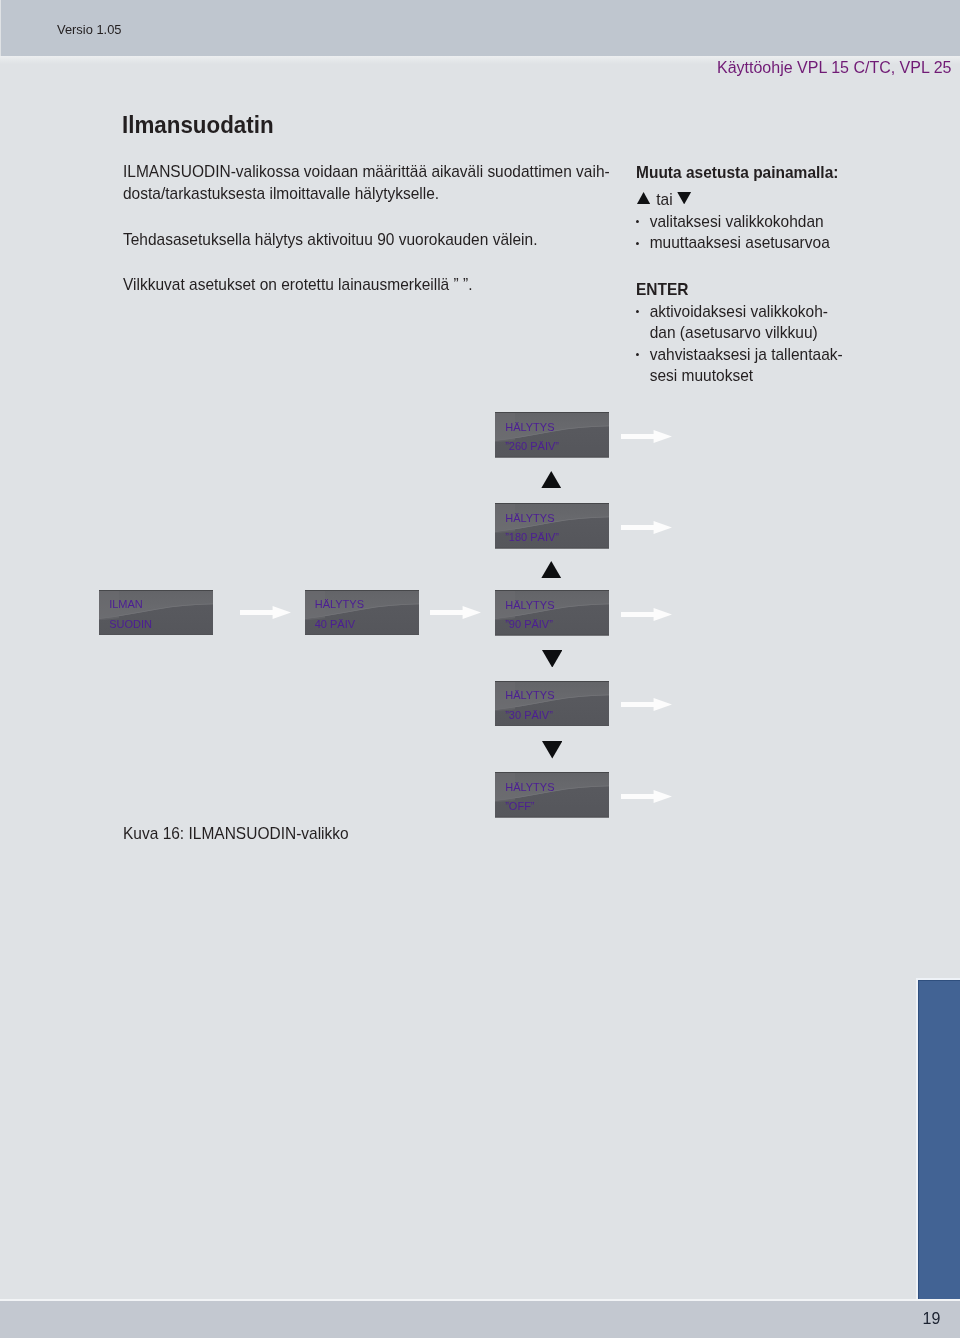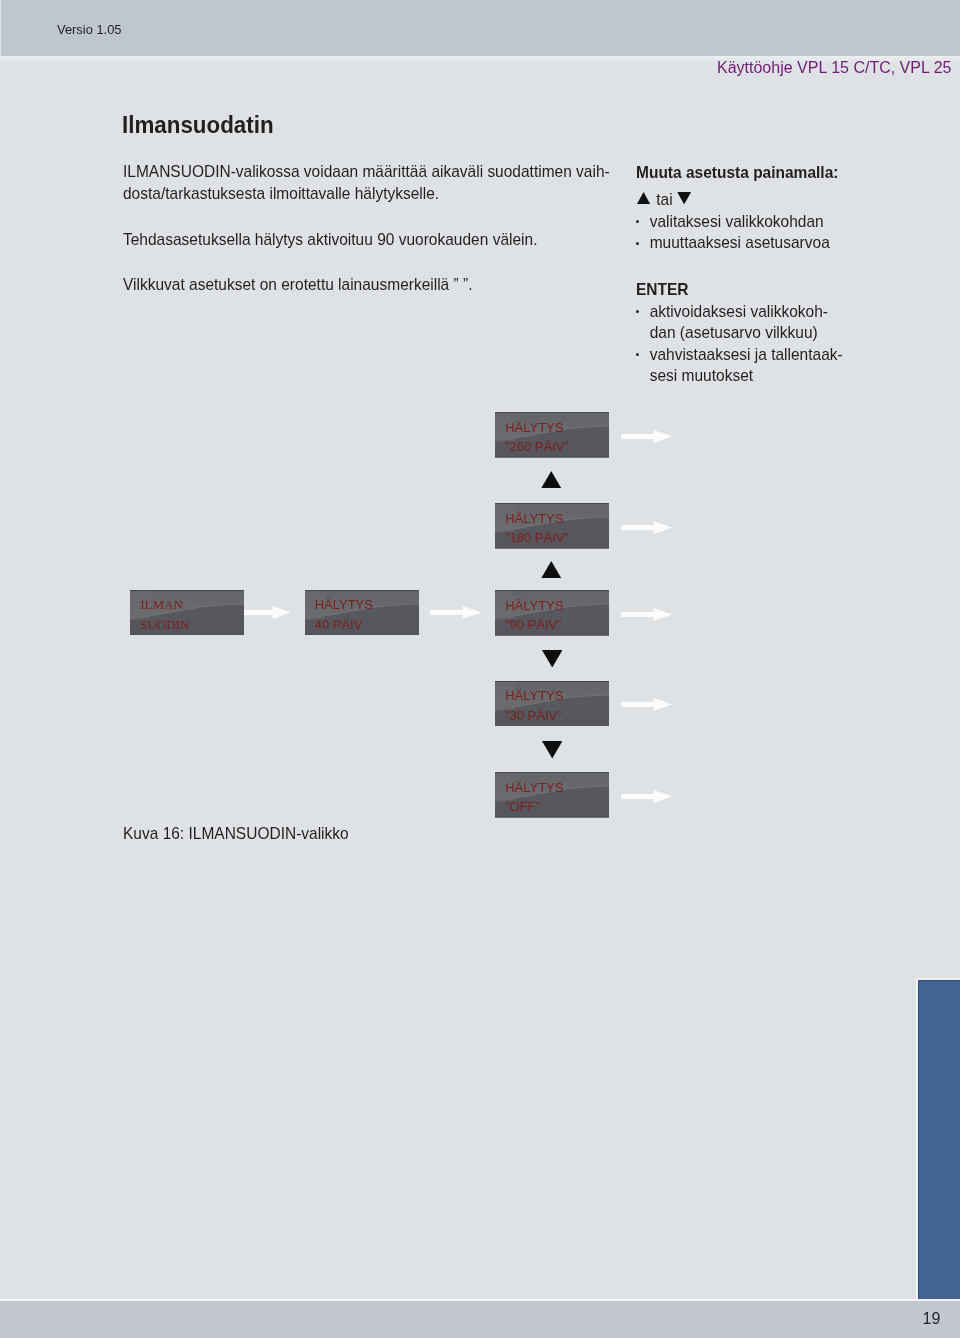--- a/index.html
+++ b/index.html
@@ -20,21 +20,21 @@
   .col-r .bullet{width:14.3px;flex:0 0 14.3px;position:relative;}
   .col-r .bullet i{position:absolute;left:0.3px;top:9.4px;width:3.2px;height:3.2px;background:#231f20;border-radius:50%;}
   .col-r .keyline{height:27px;position:relative;}
   .col-r .kl{position:absolute;left:21.2px;top:4px;line-height:22px;}
   .tri{position:absolute;}
   .tri-up{left:1.15px;top:8.6px;}
   .tri-dn{left:43.2px;top:8.3px;}
   .gap{height:25.3px;}
 
   
-  .dbox{position:absolute;width:114px;height:45.5px;color:#7f1d1d;font-size:13px;line-height:19.2px;
+  .dbox{position:absolute;width:114px;height:45.5px;color:#4c1d95;font-size:11px;line-height:19.2px;
         box-sizing:border-box;padding:5.8px 0 0 10.2px;overflow:hidden;}
   .dbox span{position:relative;z-index:2;display:block;transform:translateZ(0);}
   .swoosh{position:absolute;left:0;top:0;width:100%;height:100%;z-index:1;}
 
   .arrow-r{position:absolute;}
   .vtri{position:absolute;}
   
   
 
   .caption{position:absolute;left:122.7px;top:825.3px;font-size:16.2px;line-height:16.2px;color:#231f20;white-space:nowrap;transform:scaleX(0.9575) translateZ(0);transform-origin:0 0;}
@@ -119,21 +119,21 @@
       </div>
     <div class="row">
         <span class="bullet">
           <i></i>
         </span>
         <span class="wrap"><span>vahvistaaksesi ja tallentaak-</span><br><span>sesi muutokset</span></span>
       </div>
   </div>
 
   <div class="diagram">
-    <div class="dbox" style="left:130px;top:589.5px;font-family:Liberation Serif, serif;">
+    <div class="dbox" style="left:99px;top:589.5px;">
       <svg class="swoosh" viewBox="0 0 114 45.5" preserveAspectRatio="none">
           <use href="#boxtex"></use>
         </svg>
       <span>ILMAN</span>
       <span>SUODIN</span>
     </div>
     <div class="dbox" style="left:304.5px;top:589.5px;">
       <svg class="swoosh" viewBox="0 0 114 45.5" preserveAspectRatio="none">
           <use href="#boxtex"></use>
         </svg>

